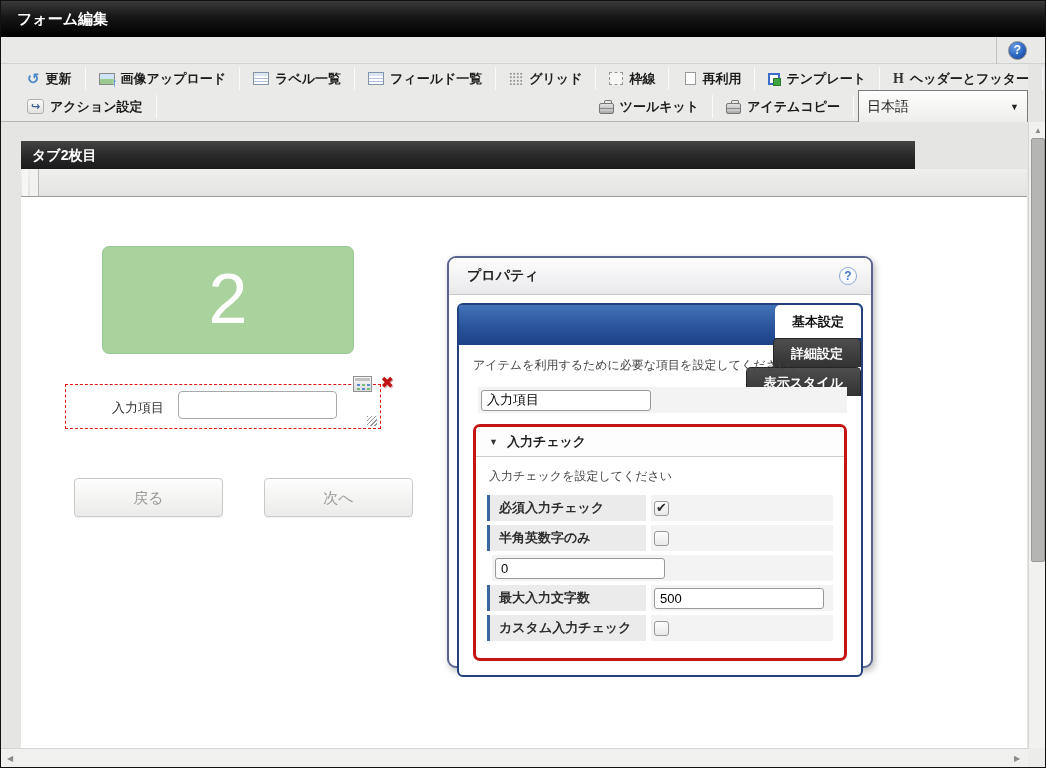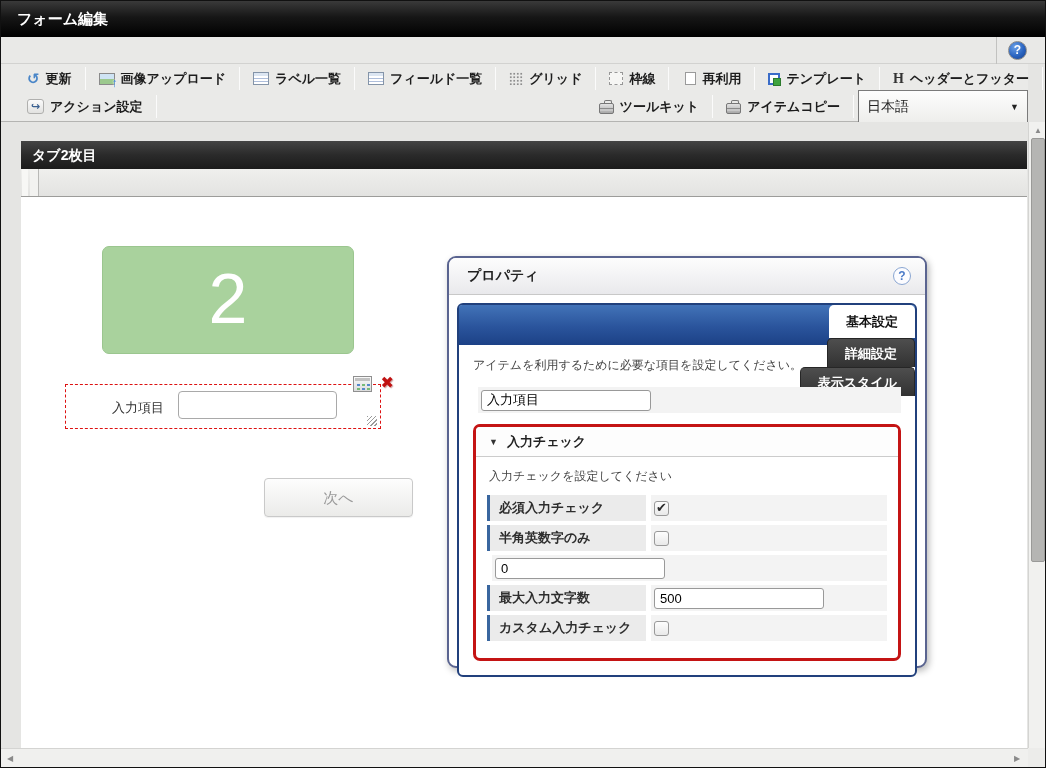--- a/index.html
+++ b/index.html
@@ -46,21 +46,21 @@
   .ic-action { width:17px; height:15px; border:1px solid #b0b0ae; border-radius:3px; background:linear-gradient(#fbfbfb,#e2e2e0); color:#3a6090; font-size:11px; font-weight:bold; text-align:center; line-height:13px; }
   .ic-case { width:15px; height:11px; border:1px solid #777; border-radius:2px; background:linear-gradient(180deg,#e3e3e3,#a8a8a8); margin-top:3px; }
   .ic-case::before { content:""; position:absolute; left:4px; top:-4px; width:6px; height:3px; border:1px solid #777; border-bottom:none; border-radius:2px 2px 0 0; }
   .ic-case::after { content:""; position:absolute; left:0; top:4px; width:100%; height:2px; background:#c8c8c8; border-top:1px solid #8a8a8a; }
 
   .lang-select { margin-left:3px; margin-right:0; width:170px; height:26px; border:1px solid #7a7a7a; background:linear-gradient(#fdfdfd,#ededeb); display:flex; align-items:center; padding:16px 8px; font-weight:normal; font-size:14px; }
   .lang-select .arrow { margin-left:auto; font-size:9px; color:#222; }
 
   
   .main { position:absolute; left:0; top:121px; width:1027px; height:626px; background:#e5e5e3; }
-  .canvas-header { position:absolute; left:20px; top:19px; width:1006px; height:28px;
+  .canvas-header { position:absolute; left:20px; top:19px; width:894px; height:28px;
      background:linear-gradient(180deg,#444 0%,#2a2a2a 50%,#1b1b1b 100%); color:#fff; font-weight:bold; font-size:14px; line-height:28px; padding-left:11px; }
   .tabstrip { position:absolute; left:20px; top:47px; width:1006px; height:28px; background:linear-gradient(#efefed,#e3e3e1); border-bottom:1px solid #9c9c9a; }
   .tabstrip .chip1 { position:absolute; left:1px; top:0; width:6px; height:27px; background:#f7f7f5; }
   .tabstrip .chip2 { position:absolute; left:9px; top:0; width:9px; height:27px; background:#f2f2f0; border-right:1px solid #b8b8b6; }
   .canvas { position:absolute; left:20px; top:75px; width:1006px; height:551px; background:#fff; }
 
   
   .stepbox { position:absolute; left:81px; top:49px; width:252px; height:108px; background:#a9d29d; border:1px solid #9bc68f; border-radius:7px;
      color:#fff; font-size:70px; text-align:center; line-height:104px; }
 
@@ -75,21 +75,21 @@
   .sel-x-icon { position:absolute; right:-14px; top:-10px; color:#c01212; font-size:16px; font-weight:bold; text-shadow:1px 1px 1px rgba(120,0,0,.35); line-height:16px; }
   .resize-handle { position:absolute; right:3px; bottom:2px; width:10px; height:10px;
      background:repeating-linear-gradient(135deg,#9a9a9a 0 1px,transparent 1px 3px); }
 
   
   .navbtn { position:absolute; top:281px; width:149px; height:39px; border:1px solid #c9c9c9; border-radius:4px;
      background:linear-gradient(#fdfdfd,#ebebe9); color:#9a9a9a; font-size:15px; text-align:center; line-height:37px; box-shadow:0 1px 1px rgba(0,0,0,.06); }
   .btn-back { left:53px; } .btn-next { left:243px; }
 
   
-  .panel { position:absolute; left:426px; top:59px; width:480px; height:412px; background:#fff; border:2px solid #5a6490; border-radius:9px;
+  .panel { position:absolute; left:426px; top:59px; width:426px; height:412px; background:#fff; border:2px solid #5a6490; border-radius:9px;
      box-shadow:2px 3px 7px rgba(0,0,0,.28); }
   .panel-header { height:37px; background:linear-gradient(#fdfdfd,#e9e9ec); border-bottom:1px solid #c8c8c8; border-radius:7px 7px 0 0;
      display:flex; align-items:center; padding:0 14px 0 18px; }
   .panel-header .pt { font-weight:bold; font-size:14px; color:#222; }
   .help-outline { margin-left:auto; width:18px; height:18px; border-radius:50%; background:#fcfcff; border:1px solid #8aa6d2;
      color:#4a7ac8; font-weight:bold; font-size:12px; text-align:center; line-height:16px; }
   .tabwrap { margin:8px 8px 0 8px; border:2px solid #21407c; border-radius:6px; background:#fff; }
   .tabbar { height:40px; background:linear-gradient(180deg,#4273b8 0%,#2a549c 55%,#1c4186 100%); border-radius:3px 3px 0 0;
      display:flex; align-items:flex-end; padding-left:8px;flex-direction:column; }
   .tab { border-radius:5px 5px 0 0; font-weight:bold; font-size:13px; padding:0 17px; white-space:nowrap; }
@@ -223,20 +223,21 @@
       <div class="stepbox">2</div>
 
       <div class="selection">
         <div class="flabel">入力項目</div>
         <input class="finput" type="text" value="" style="">
         <div class="sel-grid-icon"></div>
         <div class="sel-x-icon">✖</div>
         <div class="resize-handle"></div>
       </div>
 
+      <div class="navbtn btn-back">戻る</div>
       <div class="navbtn btn-next">次へ</div>
 
       <div class="panel">
         <div class="panel-header">
           <span class="pt">プロパティ</span>
           <span class="help-outline">?</span>
         </div>
         <div class="tabwrap">
           <div class="tabbar">
             <div class="tab active">基本設定</div>

